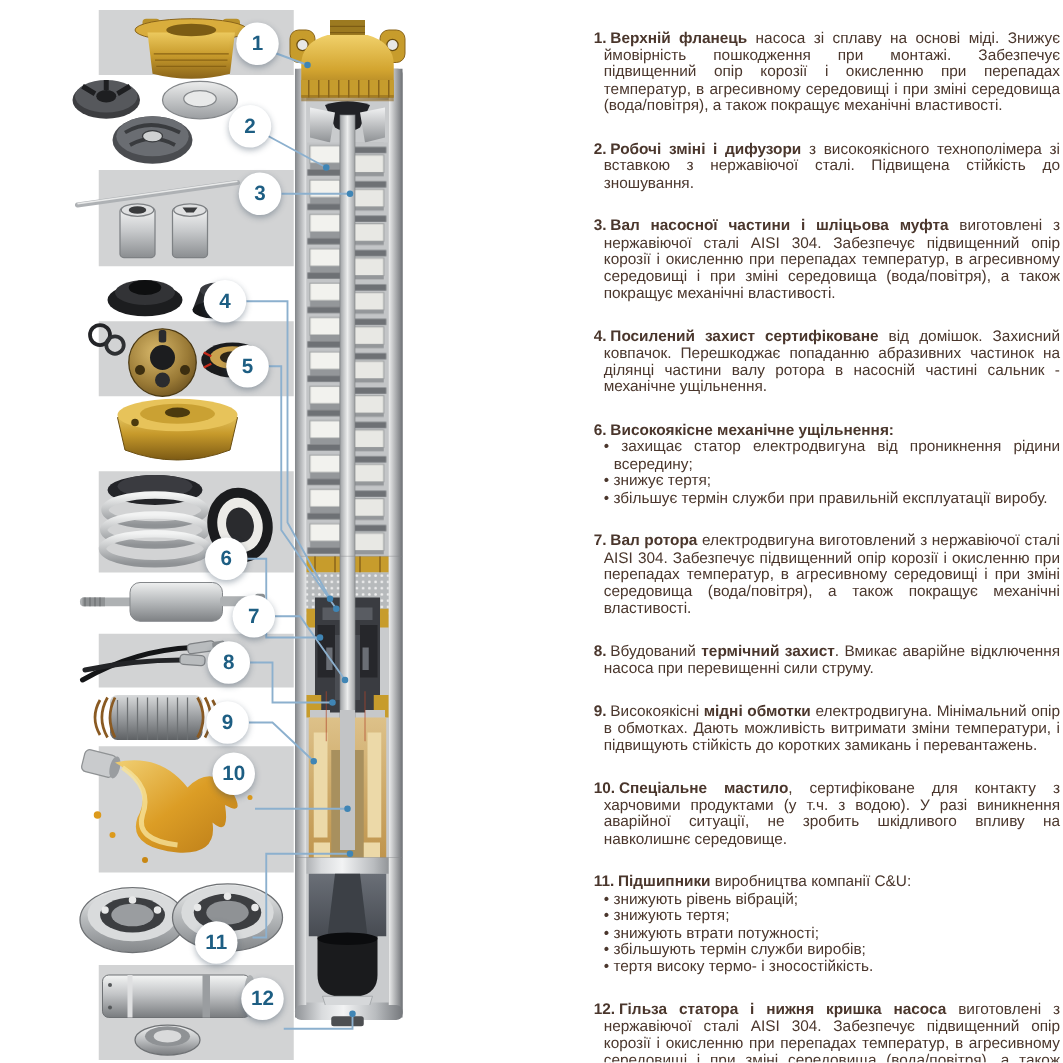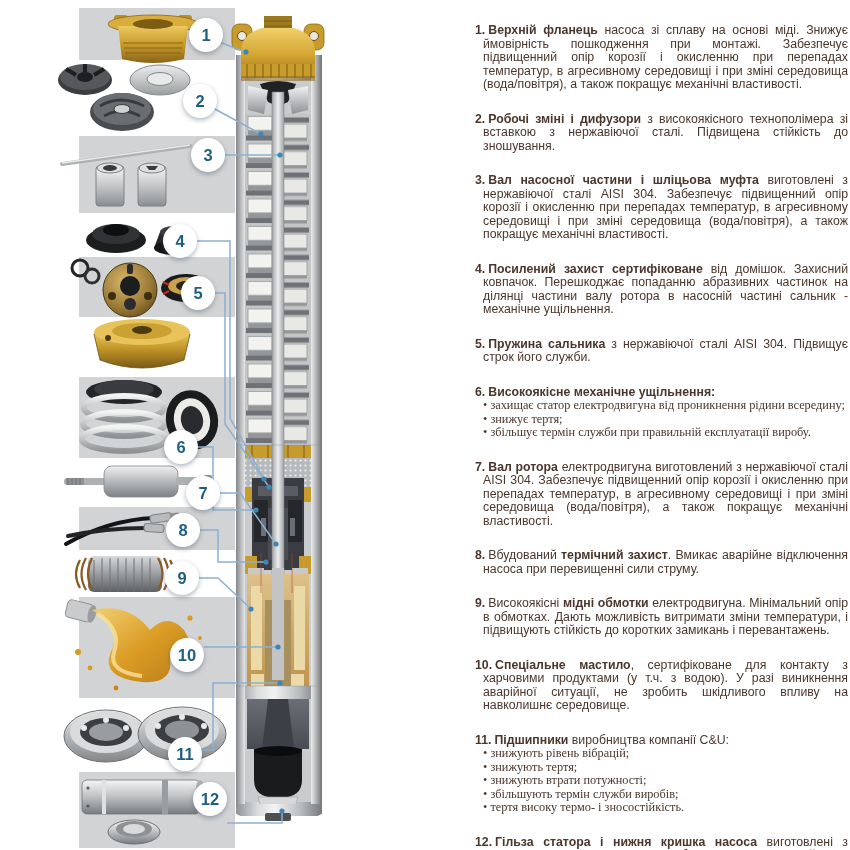--- a/index.html
+++ b/index.html
@@ -12,21 +12,21 @@
   
   .co{position:absolute;width:34px;height:34px;border-radius:50%;background:#ffffff;
       box-shadow:0 2px 5px rgba(50,70,90,.4);display:flex;align-items:center;justify-content:center;
       color:#1d5e83;font-weight:bold;font-size:16.5px;z-index:6;}
   
   .col{position:absolute;left:427px;top:24px;width:421px;color:#4a362c;
        font-size:12.3px;line-height:13.5px;text-align:justify;}
   .item{margin-bottom:21px;padding-left:8px;text-indent:-8px;margin-left:48px;}
   .item .num{font-weight:bold;margin-right:3px;}
   .item b{font-weight:bold;}
-  .bullets div{padding-left:8px;text-indent:-8px;font-family:Liberation Serif, serif;}
+  .bullets div{padding-left:8px;text-indent:-8px;}
   .overlay{position:absolute;left:0;top:0;z-index:5;pointer-events:none;}
   .pump{position:absolute;left:228px;top:8px;z-index:2;}
 </style>
 </head>
 <body>
 
 <div class="canvas">
 
   <div class="band" style="top:8px;height:52px"></div>
   <div class="band" style="top:136px;height:77px"></div>
@@ -443,36 +443,35 @@
     </div>
   <div class="co" style="left:186px;top:476px">
       <span>7</span>
     </div>
   <div class="co" style="left:166px;top:513px">
       <span>8</span>
     </div>
   <div class="co" style="left:165px;top:561px">
       <span>9</span>
     </div>
-  <div class="co" style="left:170px;top:638px">
+  <div class="co" style="left:170px;top:602px">
       <span>10</span>
     </div>
-  <div class="co" style="left:168px;top:737px">
+  <div class="co" style="left:156px;top:737px">
       <span>11</span>
     </div>
   <div class="co" style="left:193px;top:782px">
       <span>12</span>
     </div>
 
   <div class="col">
     <div class="item"><span class="num">1.</span><span></span><b>Верхній фланець</b><span> насоса зі сплаву на основі міді. Знижує ймовірність пошкодження при монтажі. Забезпечує підвищенний опір корозії і окисленню при перепадах температур, в агресивному середовищі і при зміні середовища (вода/повітря), а також покращує механічні властивості.</span></div>
     <div class="item"><span class="num">2.</span><span></span><b>Робочі зміні і дифузори</b><span> з високоякісного технополімера зі вставкою з нержавіючої сталі. Підвищена стійкість до зношування.</span></div>
     <div class="item"><span class="num">3.</span><span></span><b>Вал насосної частини і шліцьова муфта</b><span> виготовлені з нержавіючої сталі AISI 304. Забезпечує підвищенний опір корозії і окисленню при перепадах температур, в агресивному середовищі і при зміні середовища (вода/повітря), а також покращує механічні властивості.</span></div>
     <div class="item"><span class="num">4.</span><span></span><b>Посилений захист сертифіковане</b><span> від домішок. Захисний ковпачок. Перешкоджає попаданню абразивних частинок на ділянці частини валу ротора в насосній частині сальник - механічне ущільнення.</span></div>
-    <div class="item"><span class="num">5.</span><span></span><b>Пружина сальника</b><span> з нержавіючої сталі AISI 304. Підвищує строк його служби.</span></div>
     <div class="item"><span class="num">6.</span><span></span><b>Високоякісне механічне ущільнення:</b><span></span>
       <div class="bullets">
         <div>• захищає статор електродвигуна від проникнення рідини всередину;</div>
         <div>• знижує тертя;</div>
         <div>• збільшує термін служби при правильній експлуатації виробу.</div>
       </div>
     </div>
     <div class="item"><span class="num">7.</span><span></span><b>Вал ротора</b><span> електродвигуна виготовлений з нержавіючої сталі AISI 304. Забезпечує підвищенний опір корозії і окисленню при перепадах температур, в агресивному середовищі і при зміні середовища (вода/повітря), а також покращує механічні властивості.</span></div>
     <div class="item"><span class="num">8.</span><span>Вбудований </span><b>термічний захист</b><span>. Вмикає аварійне відключення насоса при перевищенні сили струму.</span></div>
     <div class="item"><span class="num">9.</span><span>Високоякісні </span><b>мідні обмотки</b><span> електродвигуна. Мінімальний опір в обмотках. Дають можливість витримати зміни температури, і підвищують стійкість до коротких замикань і перевантажень.</span></div>

